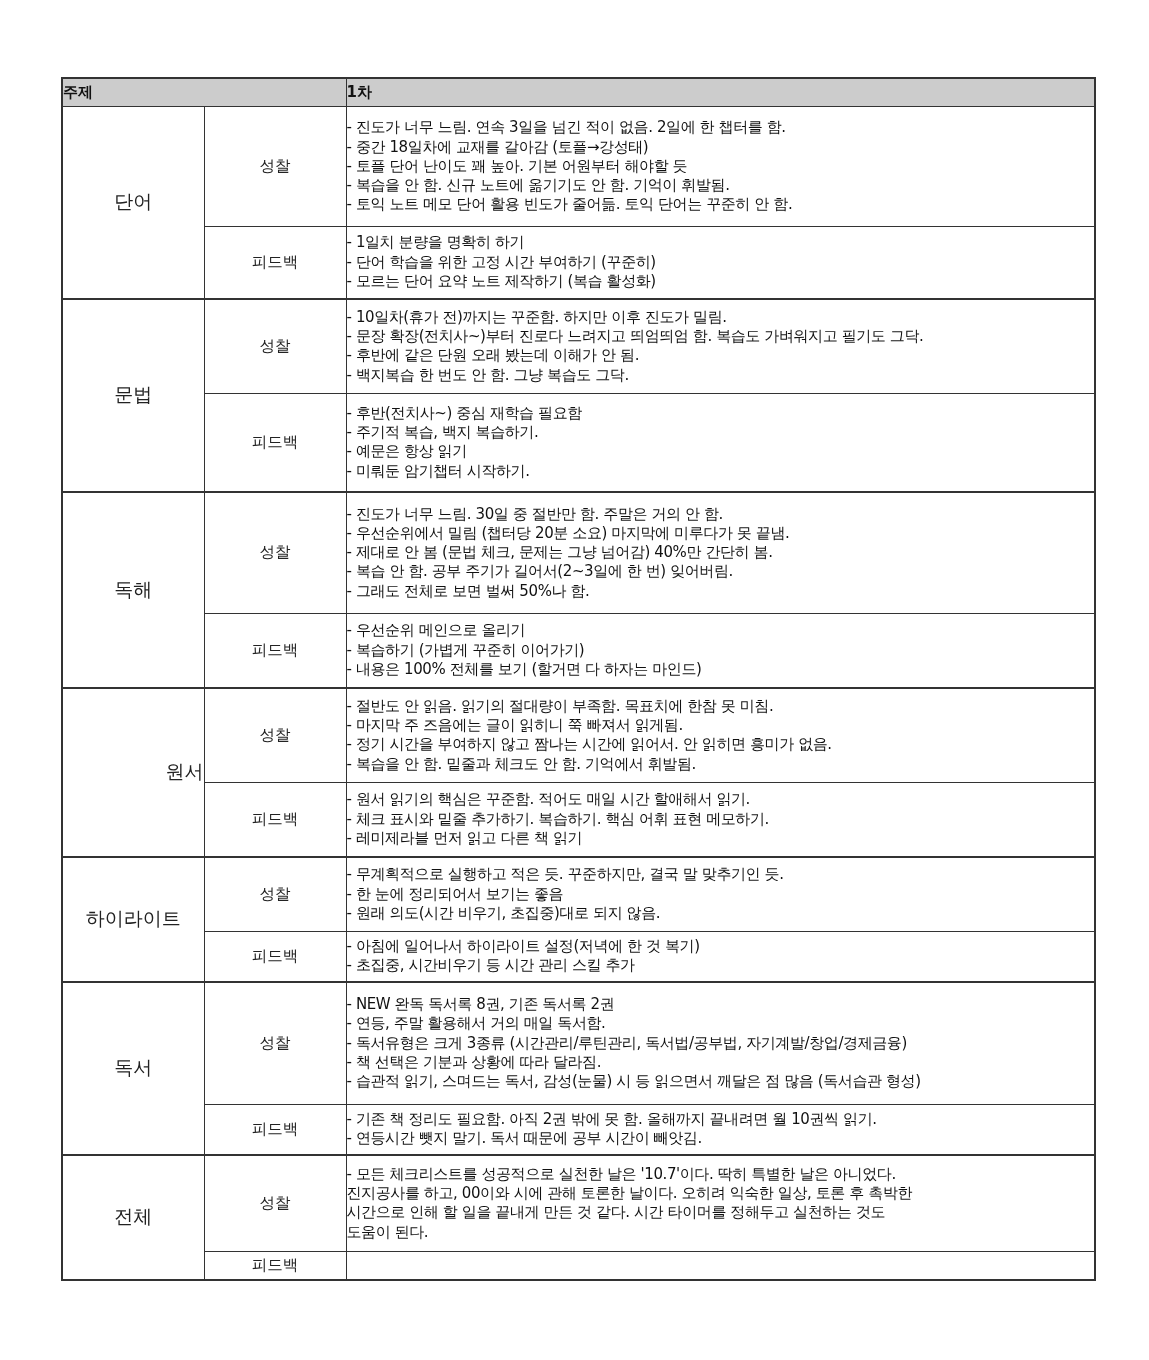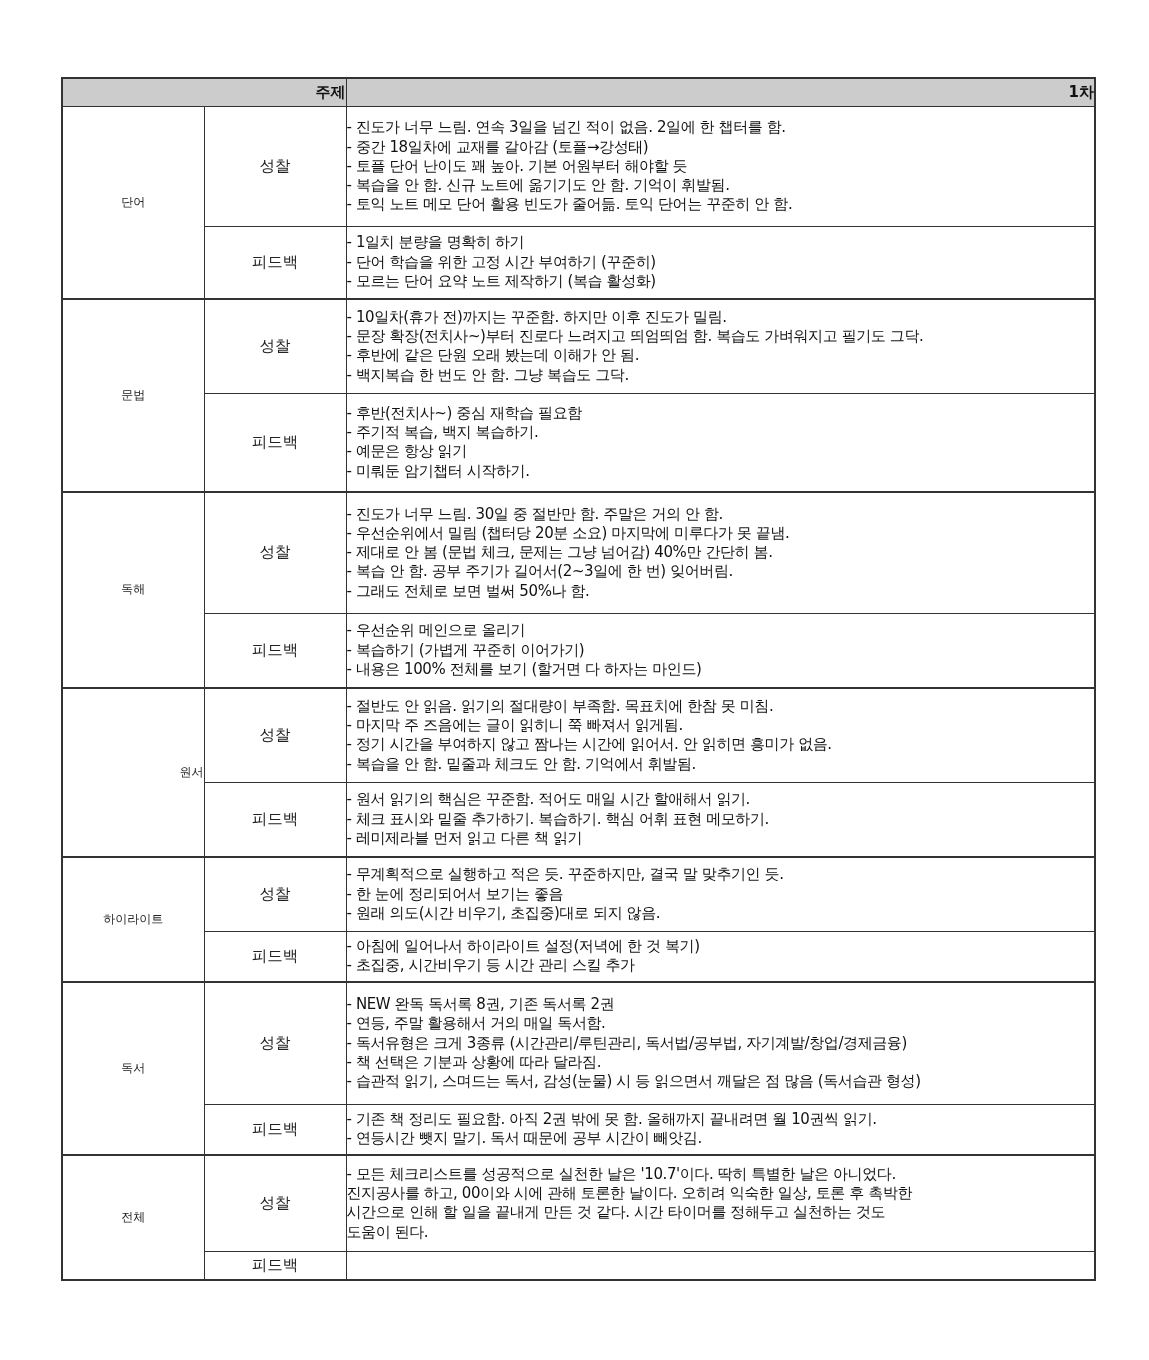--- a/index.html
+++ b/index.html
@@ -6,24 +6,24 @@
   body { width:1149px; height:1360px; position:relative; font-family:"DejaVu Sans","Liberation Sans",sans-serif; color:#111; }
   table.review {
     position:absolute; left:61px; top:77px; width:1033px;
     border-collapse:collapse; table-layout:fixed;
     border:2px solid #333;
   }
   table.review td, table.review th {
     border:1px solid #333; padding:0; vertical-align:middle;
   }
   th.hd {
-    background:#cccccc; height:27px; font-size:15px; font-weight:bold; text-align:right;
+    background:#cccccc; height:27px; font-size:15px; font-weight:bold; text-align:left;
     border-bottom:2px solid #333;
   }
-  td.topic { text-align:center; font-size:12px; color:#222; }
+  td.topic { text-align:center; font-size:19px; color:#222; }
   td.kind { text-align:center; font-size:15.5px; color:#222;margin-left:34px; }
   td.content { font-size:15px; line-height:19.3px; padding:3px 4px 3px 4px; letter-spacing:-0.4px; }
   .line { white-space:nowrap; }
   tr.grp-end td { border-bottom:2px solid #333; }
 </style>
 </head>
 <body>
 
 <table class="review">
   <colgroup>

